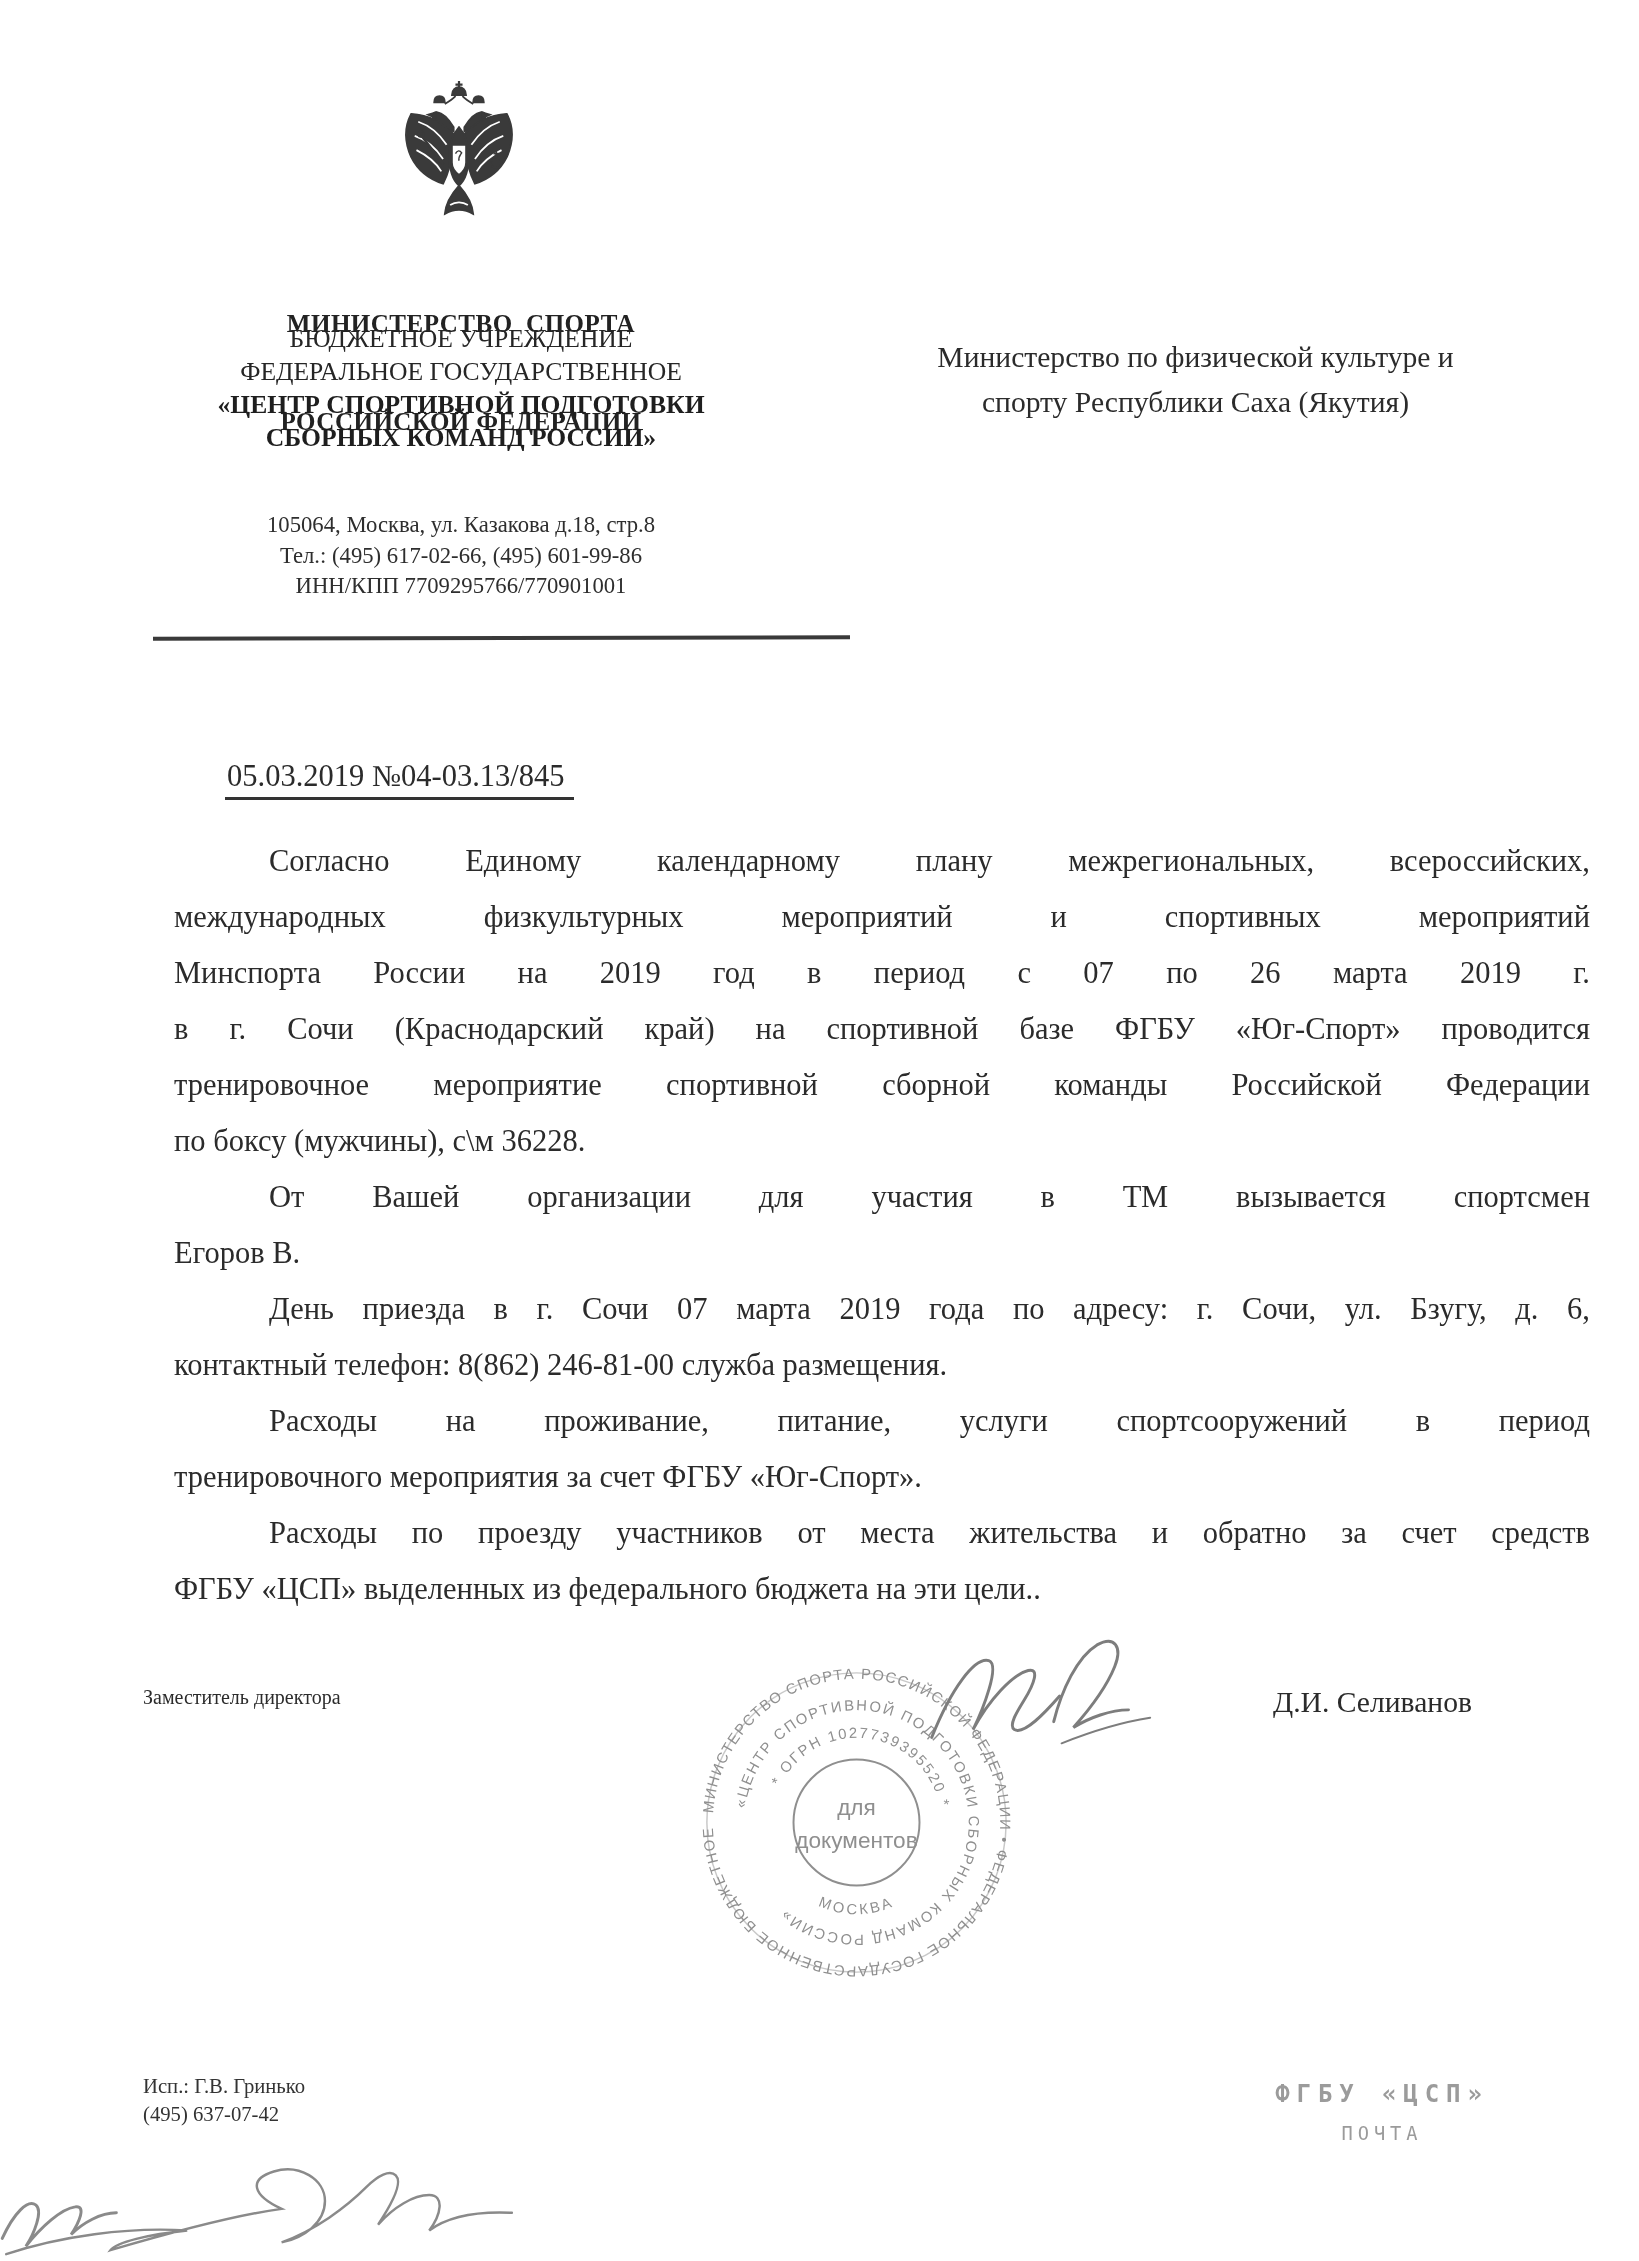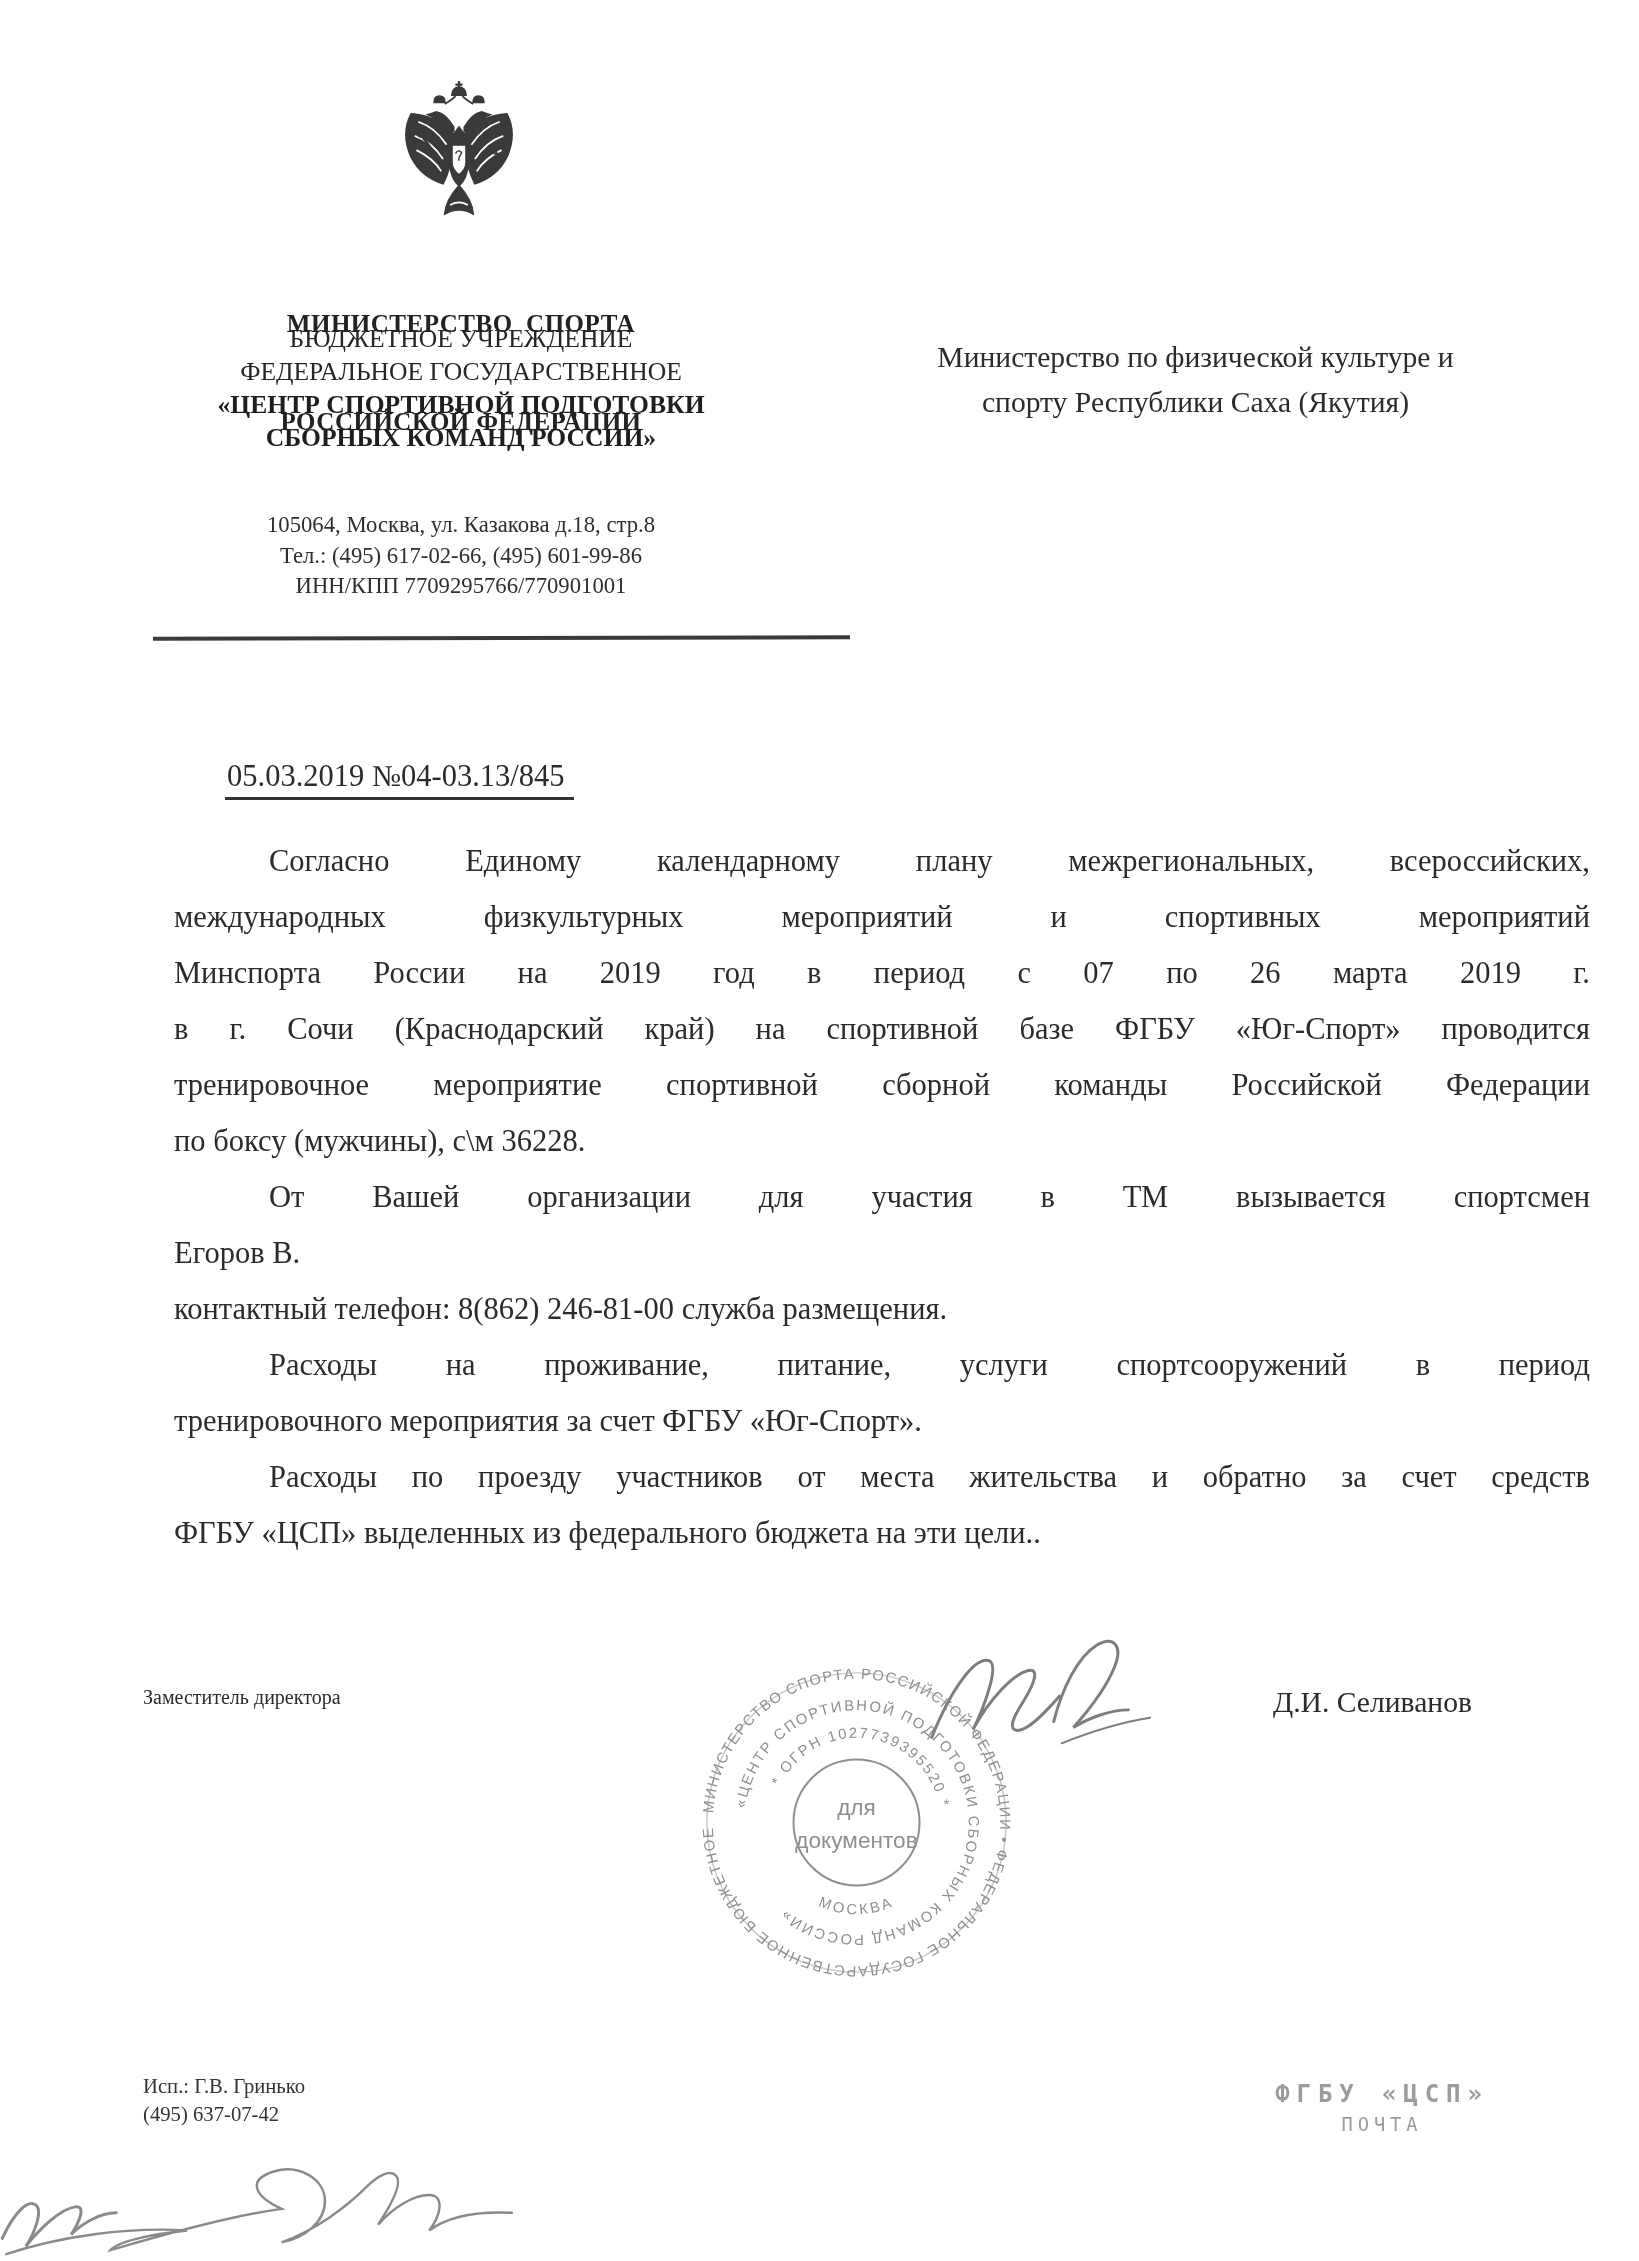--- a/index.html
+++ b/index.html
@@ -47,21 +47,21 @@
   
   .stamp{left:699px;top:1665px;width:315px;height:315px;}
   .execsig{left:914px;top:1627px;width:246px;height:148px;}
   .bottomsig{left:0px;top:2140px;width:522px;height:122px;}
 
   
   .executor{left:143px;top:2073px;font-size:20.7px;line-height:27.6px;color:#333;}
   .mailstamp{left:1264px;top:2080px;width:236px;color:#9b9b9b;
     font-family:"DejaVu Sans Mono", monospace;text-align:center;}
   .mailstamp .l1{font-size:24px;letter-spacing:6.9px;font-weight:bold;}
-  .mailstamp .l2{font-size:18.7px;letter-spacing:4.9px;margin-top:6px;}
+  .mailstamp .l2{font-size:18.7px;letter-spacing:4.9px;margin-top:15px;}
 
   .stamp text{font-family:"Liberation Sans", sans-serif;fill:#8f8f8f;}
 </style>
 </head>
 <body>
 
 <div class="page">
 
   <svg class="abs emblem" viewBox="0 0 140 170">
     <g stroke="#3a3a3a" fill="none" stroke-width="2">
@@ -130,20 +130,21 @@
 
   <div class="abs bodytext">
     <div class="bline jl indent">Согласно Единому календарному плану межрегиональных, всероссийских,</div>
     <div class="bline jl">международных физкультурных мероприятий и спортивных мероприятий</div>
     <div class="bline jl">Минспорта России на 2019 год в период с 07 по 26 марта 2019 г.</div>
     <div class="bline jl">в г. Сочи (Краснодарский край) на спортивной базе ФГБУ «Юг-Спорт» проводится</div>
     <div class="bline jl">тренировочное мероприятие спортивной сборной команды Российской Федерации</div>
     <div class="bline">по боксу (мужчины), с\м 36228.</div>
     <div class="bline jl indent">От Вашей организации для участия в ТМ вызывается спортсмен</div>
     <div class="bline">Егоров В.</div>
+    <div class="bline jl indent">День приезда в г. Сочи 07 марта 2019 года по адресу: г. Сочи, ул. Бзугу, д. 6,</div>
     <div class="bline">контактный телефон: 8(862) 246-81-00 служба размещения.</div>
     <div class="bline jl indent">Расходы на проживание, питание, услуги спортсооружений в период</div>
     <div class="bline">тренировочного мероприятия за счет ФГБУ «Юг-Спорт».</div>
     <div class="bline jl indent">Расходы по проезду участников от места жительства и обратно за счет средств</div>
     <div class="bline">ФГБУ «ЦСП» выделенных из федерального бюджета на эти цели..</div>
   </div>
 
   <div class="abs signtitle">Заместитель директора</div>
   <div class="abs signname">Д.И. Селиванов</div>
 

